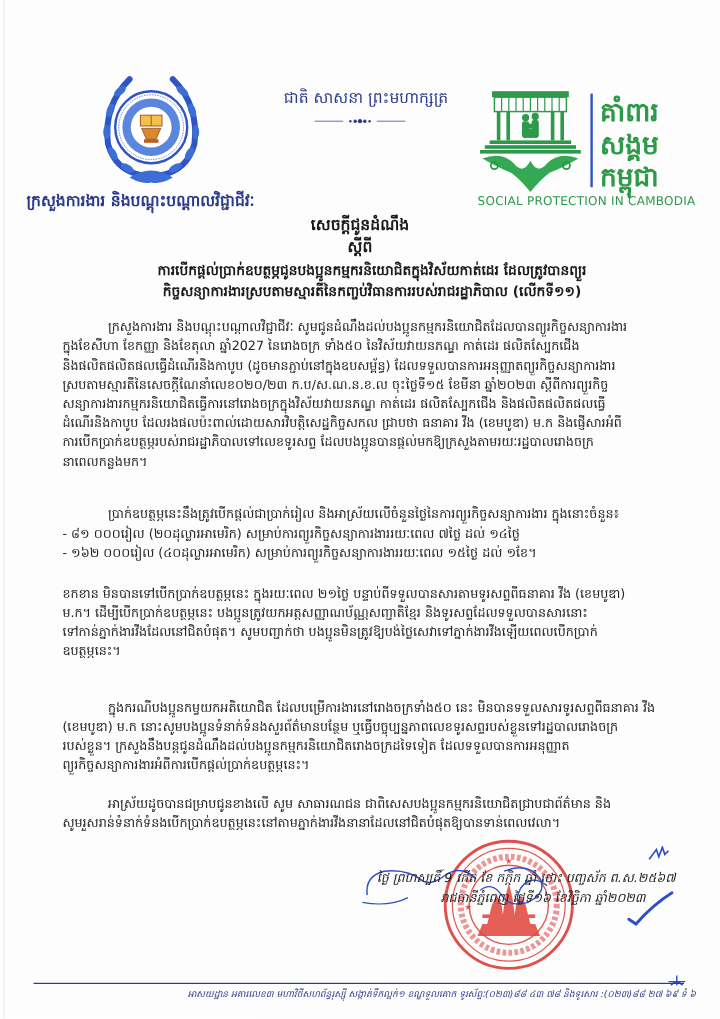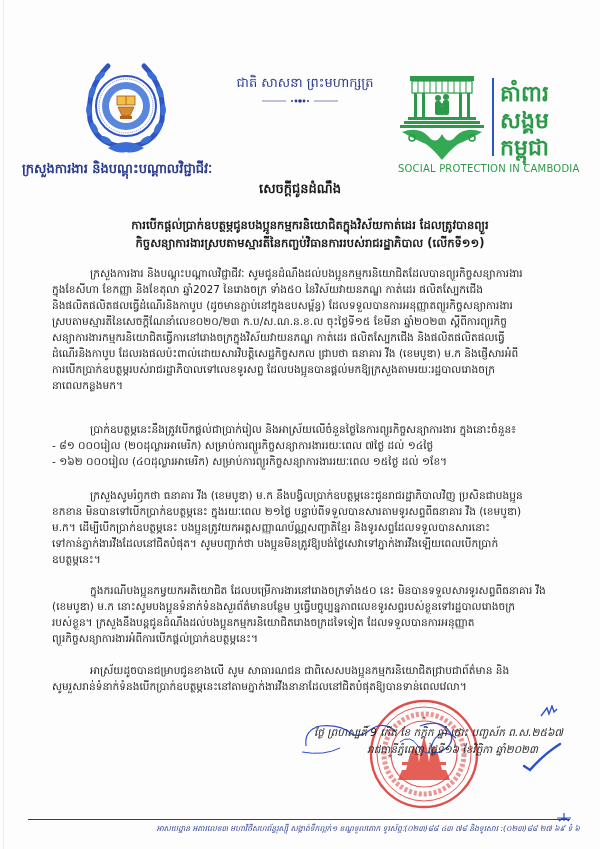--- a/index.html
+++ b/index.html
@@ -299,20 +299,21 @@
 
     <text x="102" y="33" font-family="DejaVu Sans, sans-serif" font-weight="bold" font-size="22" fill="#2d9a4a">គាំពារ</text>
     <text x="102" y="60" font-family="DejaVu Sans, sans-serif" font-weight="bold" font-size="22" fill="#2d9a4a">សង្គម</text>
     <text x="102" y="87" font-family="DejaVu Sans, sans-serif" font-weight="bold" font-size="22" fill="#2d9a4a">កម្ពុជា</text>
   </svg>
   <div class="sp-caption">SOCIAL PROTECTION IN CAMBODIA</div>
 
   <div class="ministry-name">ក្រសួងការងារ និងបណ្តុះបណ្តាលវិជ្ជាជីវៈ</div>
 
   <div class="doc-title">សេចក្តីជូនដំណឹង</div>
+  <div class="doc-about">ស្តីពី</div>
   <div class="doc-subject">
     <span>ការបើកផ្តល់ប្រាក់ឧបត្ថម្ភជូនបងប្អូនកម្មករនិយោជិតក្នុងវិស័យកាត់ដេរ ដែលត្រូវបានព្យួរ</span>
     <span>កិច្ចសន្យាការងារស្របតាមស្មារតីនៃកញ្ចប់វិធានការរបស់រាជរដ្ឋាភិបាល (លើកទី១១)</span>
   </div>
 
   <div class="body-text p1">
     <span class="line indent">ក្រសួងការងារ និងបណ្តុះបណ្តាលវិជ្ជាជីវៈ សូមជូនដំណឹងដល់បងប្អូនកម្មករនិយោជិតដែលបានព្យួរកិច្ចសន្យាការងារ</span>
     <span class="line">ក្នុងខែសីហា ខែកញ្ញា និងខែតុលា ឆ្នាំ2027 នៃរោងចក្រ ទាំង៥០ នៃវិស័យវាយនភណ្ឌ កាត់ដេរ ផលិតស្បែកជើង</span>
     <span class="line">និងផលិតផលិតផលធ្វើដំណើរនិងកាបូប (ដូចមានភ្ជាប់នៅក្នុងឧបសម្ព័ន្ធ) ដែលទទួលបានការអនុញ្ញាតព្យួរកិច្ចសន្យាការងារ</span>
     <span class="line">ស្របតាមស្មារតីនៃសេចក្តីណែនាំលេខ០២០/២៣ ក.ប/ស.ណ.ន.ខ.ល ចុះថ្ងៃទី១៥ ខែមីនា ឆ្នាំ២០២៣ ស្តីពីការព្យួរកិច្ច</span>
@@ -322,21 +323,20 @@
     <span class="line">នាពេលកន្លងមក។</span>
   </div>
 
   <div class="body-text p2">
     <span class="line indent">ប្រាក់ឧបត្ថម្ភនេះនឹងត្រូវបើកផ្តល់ជាប្រាក់រៀល និងអាស្រ័យលើចំនួនថ្ងៃនៃការព្យួរកិច្ចសន្យាការងារ ក្នុងនោះចំនួន៖</span>
     <span class="list-item">- ៨១ ០០០រៀល (២០ដុល្លារអាមេរិក) សម្រាប់ការព្យួរកិច្ចសន្យាការងាររយៈពេល ៧ថ្ងៃ ដល់ ១៤ថ្ងៃ</span>
     <span class="list-item">- ១៦២ ០០០រៀល (៤០ដុល្លារអាមេរិក) សម្រាប់ការព្យួរកិច្ចសន្យាការងាររយៈពេល ១៥ថ្ងៃ ដល់ ១ខែ។</span>
   </div>
 
   <div class="body-text p3">
-    <span class="line indent">ក្រសួងសូមរំឭកថា ធនាគារ វីង (ខេមបូឌា) ម.ក នឹងបង្វិលប្រាក់ឧបត្ថម្ភនេះជូនរាជរដ្ឋាភិបាលវិញ ប្រសិនជាបងប្អូន</span>
     <span class="line">ខកខាន មិនបានទៅបើកប្រាក់ឧបត្ថម្ភនេះ ក្នុងរយៈពេល ២១ថ្ងៃ បន្ទាប់ពីទទួលបានសារតាមទូរសព្ទពីធនាគារ វីង (ខេមបូឌា)</span>
     <span class="line">ម.ក។ ដើម្បីបើកប្រាក់ឧបត្ថម្ភនេះ បងប្អូនត្រូវយកអត្តសញ្ញាណប័ណ្ណសញ្ជាតិខ្មែរ និងទូរសព្ទដែលទទួលបានសារនោះ</span>
     <span class="line">ទៅកាន់ភ្នាក់ងារវីងដែលនៅជិតបំផុត។ សូមបញ្ជាក់ថា បងប្អូនមិនត្រូវឱ្យបង់ថ្លៃសេវាទៅភ្នាក់ងារវីងឡើយពេលបើកប្រាក់</span>
     <span class="line">ឧបត្ថម្ភនេះ។</span>
   </div>
 
   <div class="body-text p4">
     <span class="line indent">ក្នុងករណីបងប្អូនកម្វយកអតិយោជិត ដែលបម្រើការងារនៅរោងចក្រទាំង៥០ នេះ មិនបានទទួលសារទូរសព្ទពីធនាគារ វីង</span>
     <span class="line">(ខេមបូឌា) ម.ក នោះសូមបងប្អូនទំនាក់ទំនងសួរព័ត៌មានបន្ថែម ឬធ្វើបច្ចុប្បន្នភាពលេខទូរសព្ទរបស់ខ្លួនទៅរដ្ឋបាលរោងចក្រ</span>
     <span class="line">របស់ខ្លួន។ ក្រសួងនឹងបន្តជូនដំណឹងដល់បងប្អូនកម្មករនិយោជិតរោងចក្រដទៃទៀត ដែលទទួលបានការអនុញ្ញាត</span>

